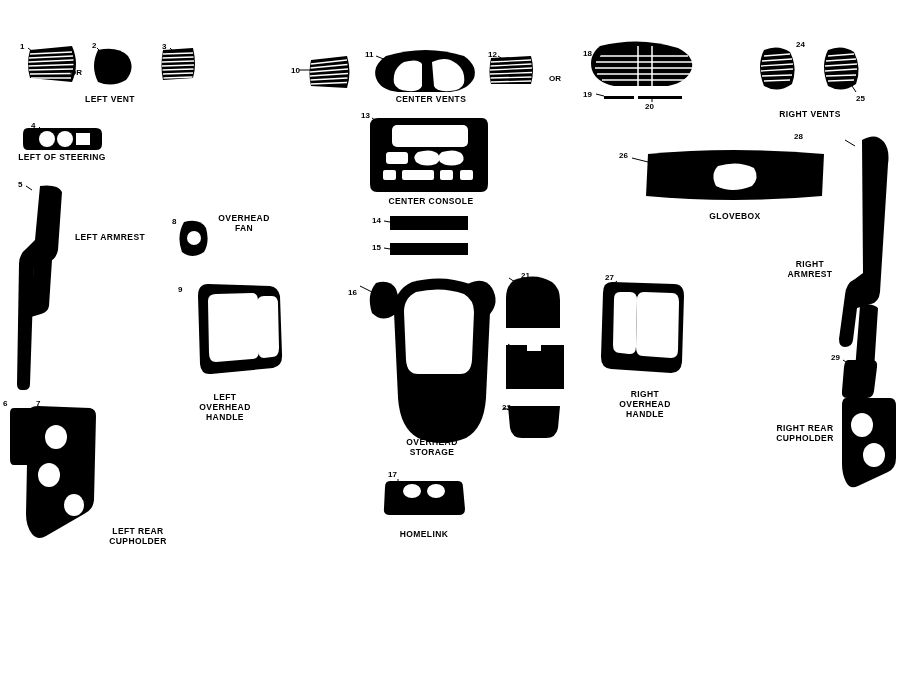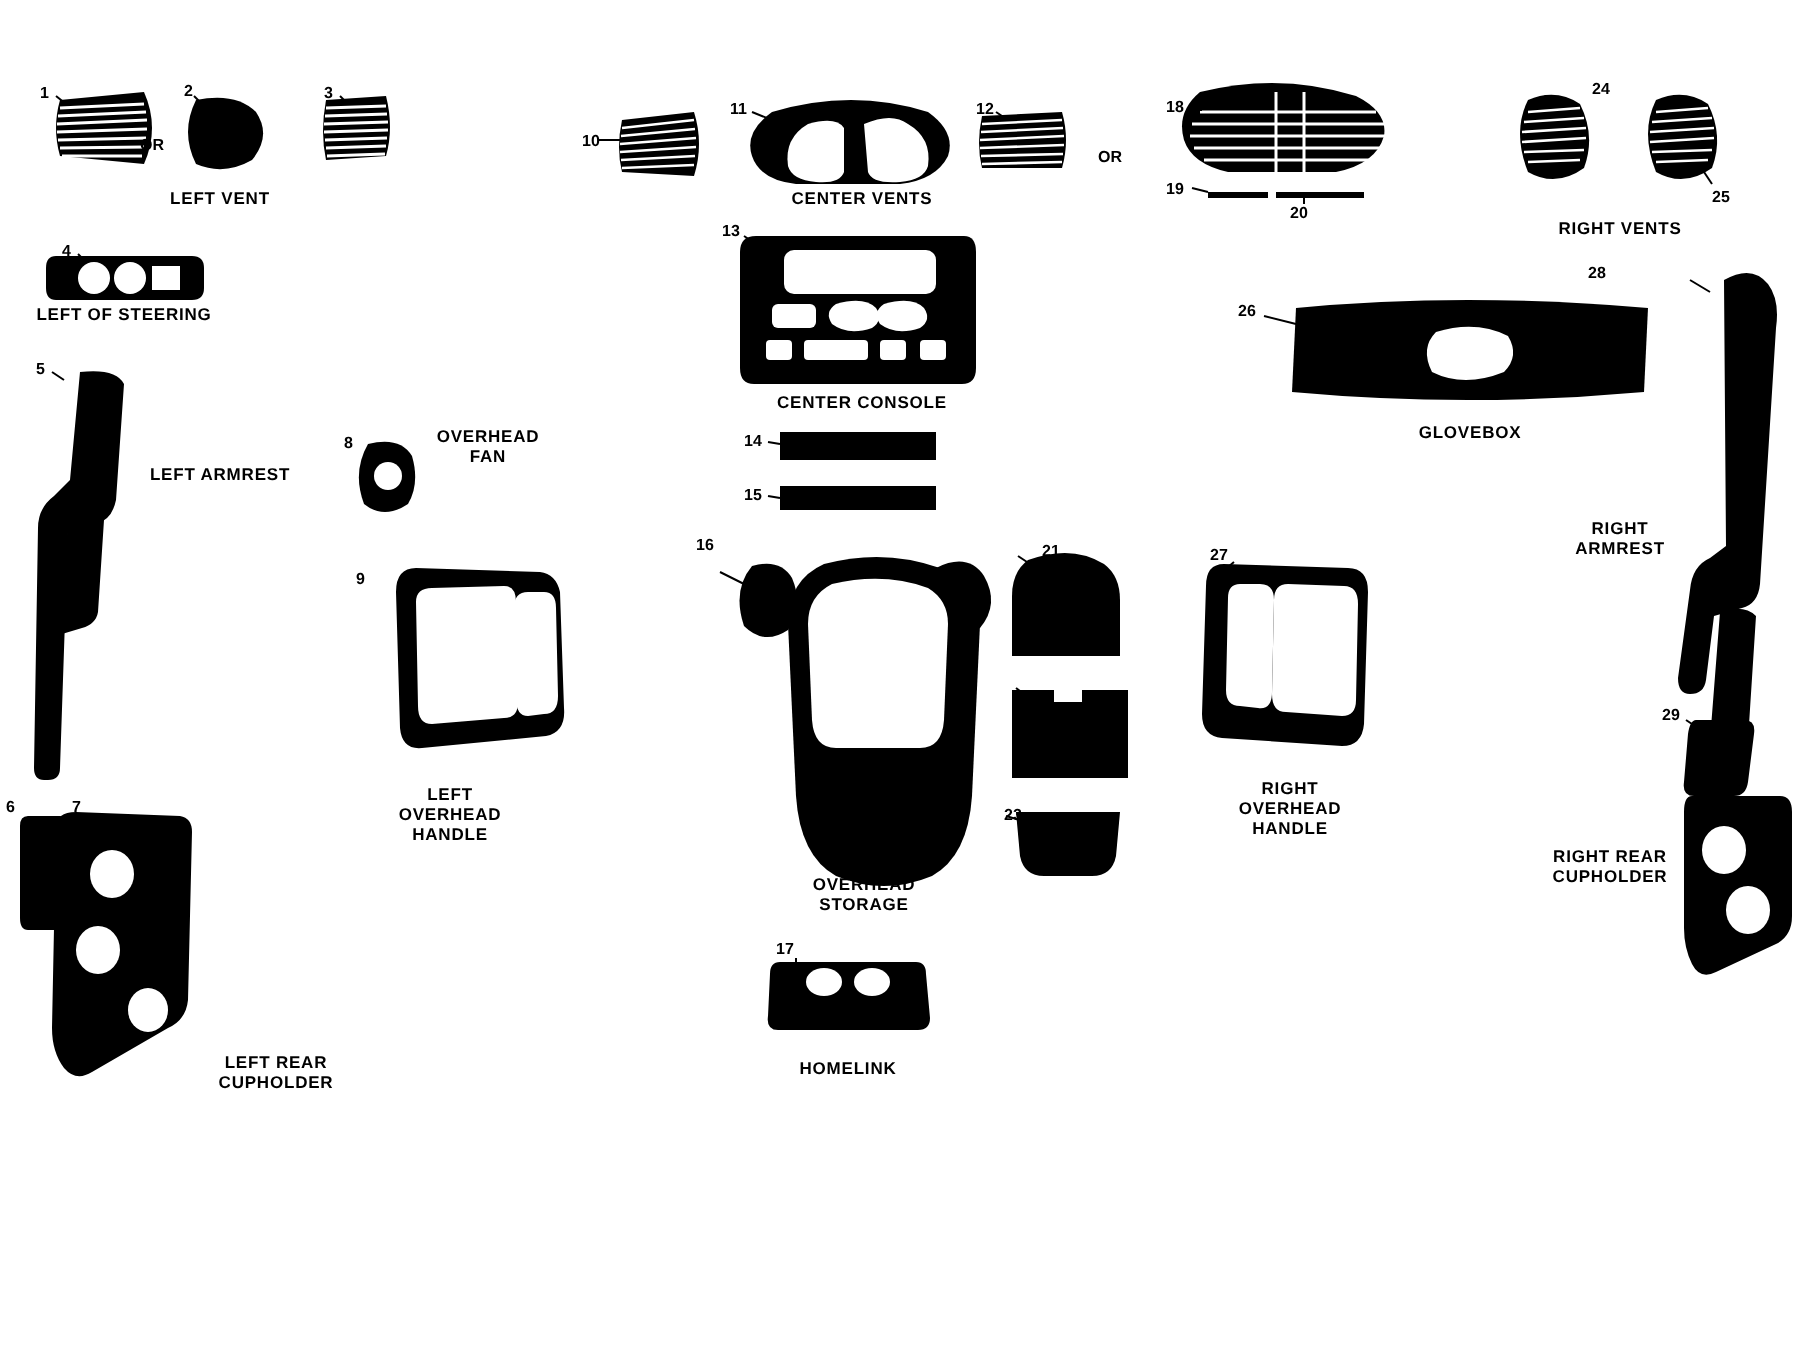--- a/index.html
+++ b/index.html
@@ -283,21 +283,21 @@
   <span class="num" style="left:3px;top:399px;">6</span>
   <span class="num" style="left:36px;top:399px;">7</span>
   <span class="num" style="left:172px;top:217px;">8</span>
   <span class="num" style="left:178px;top:285px;">9</span>
   <span class="num" style="left:291px;top:66px;">10</span>
   <span class="num" style="left:365px;top:50px;">11</span>
   <span class="num" style="left:488px;top:50px;">12</span>
   <span class="num" style="left:361px;top:111px;">13</span>
   <span class="num" style="left:372px;top:216px;">14</span>
   <span class="num" style="left:372px;top:243px;">15</span>
-  <span class="num" style="left:348px;top:268px;">16</span>
+  <span class="num" style="left:348px;top:288px;">16</span>
   <span class="num" style="left:388px;top:470px;">17</span>
   <span class="num" style="left:583px;top:49px;">18</span>
   <span class="num" style="left:583px;top:90px;">19</span>
   <span class="num" style="left:645px;top:102px;">20</span>
   <span class="num" style="left:497px;top:271px;padding-left:24px;">21</span>
   <span class="num" style="left:496px;top:354px;padding-left:47px;">22</span>
   <span class="num" style="left:491px;top:403px;padding-left:11px;">23</span>
   <span class="num" style="left:760px;top:40px;margin-left:36px;">24</span>
   <span class="num" style="left:856px;top:94px;">25</span>
   <span class="num" style="left:619px;top:151px;">26</span>

